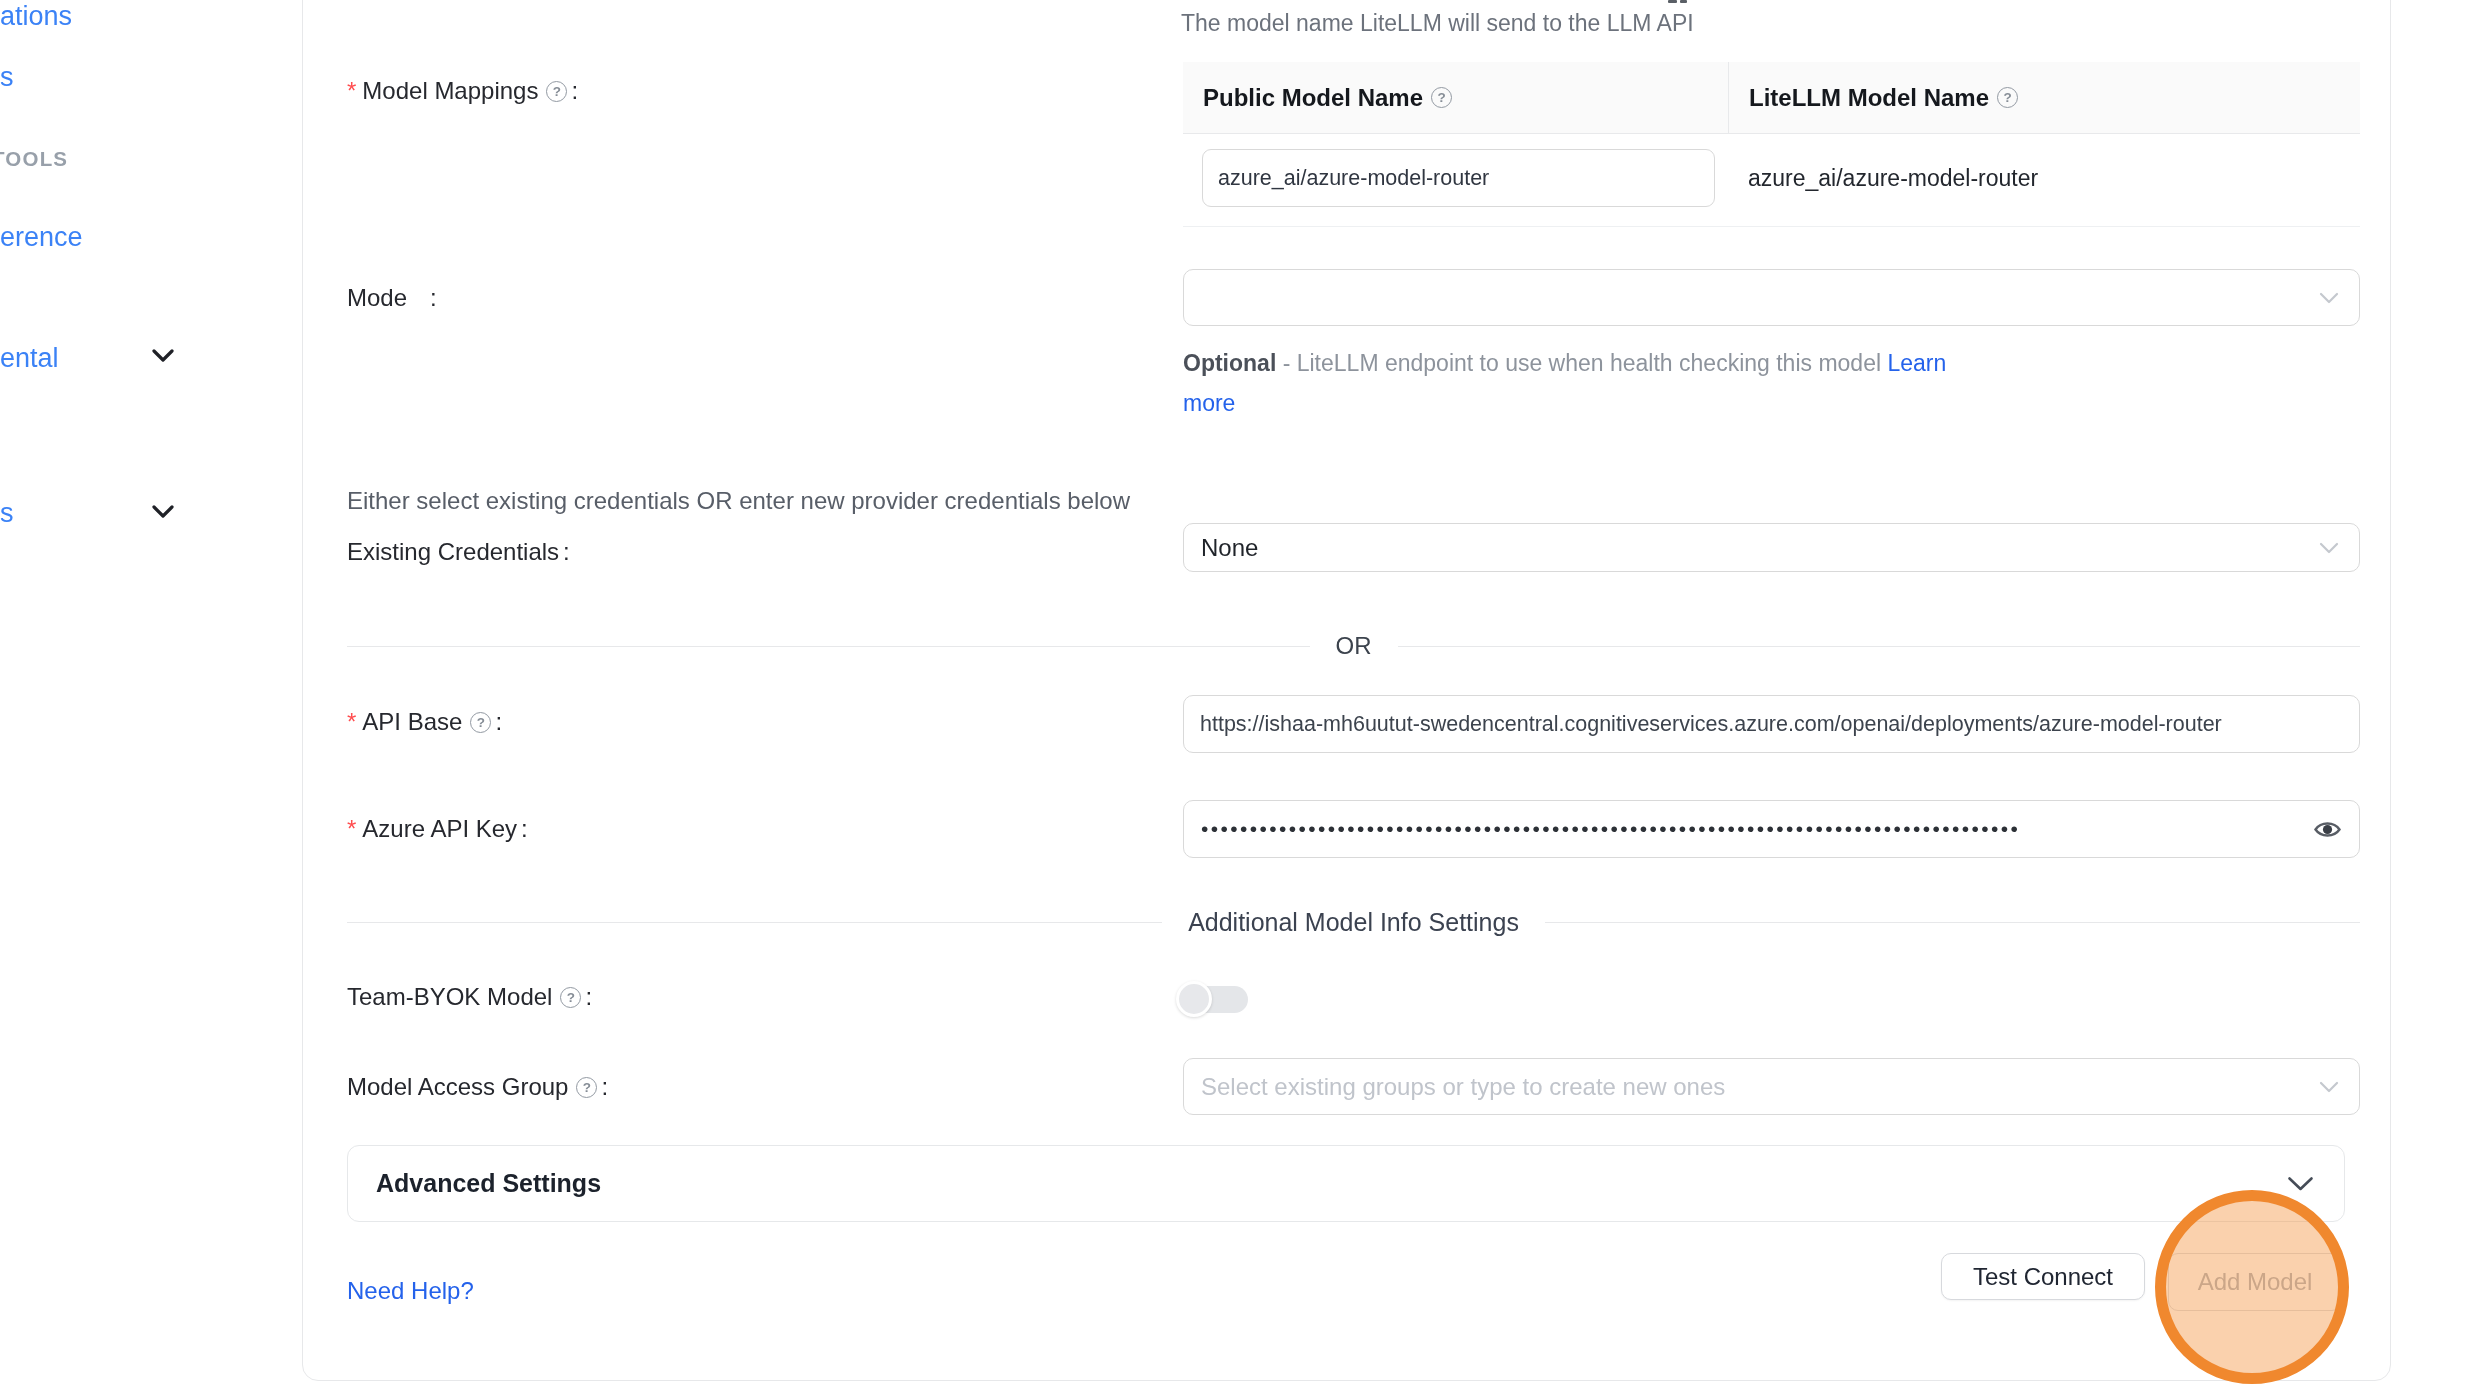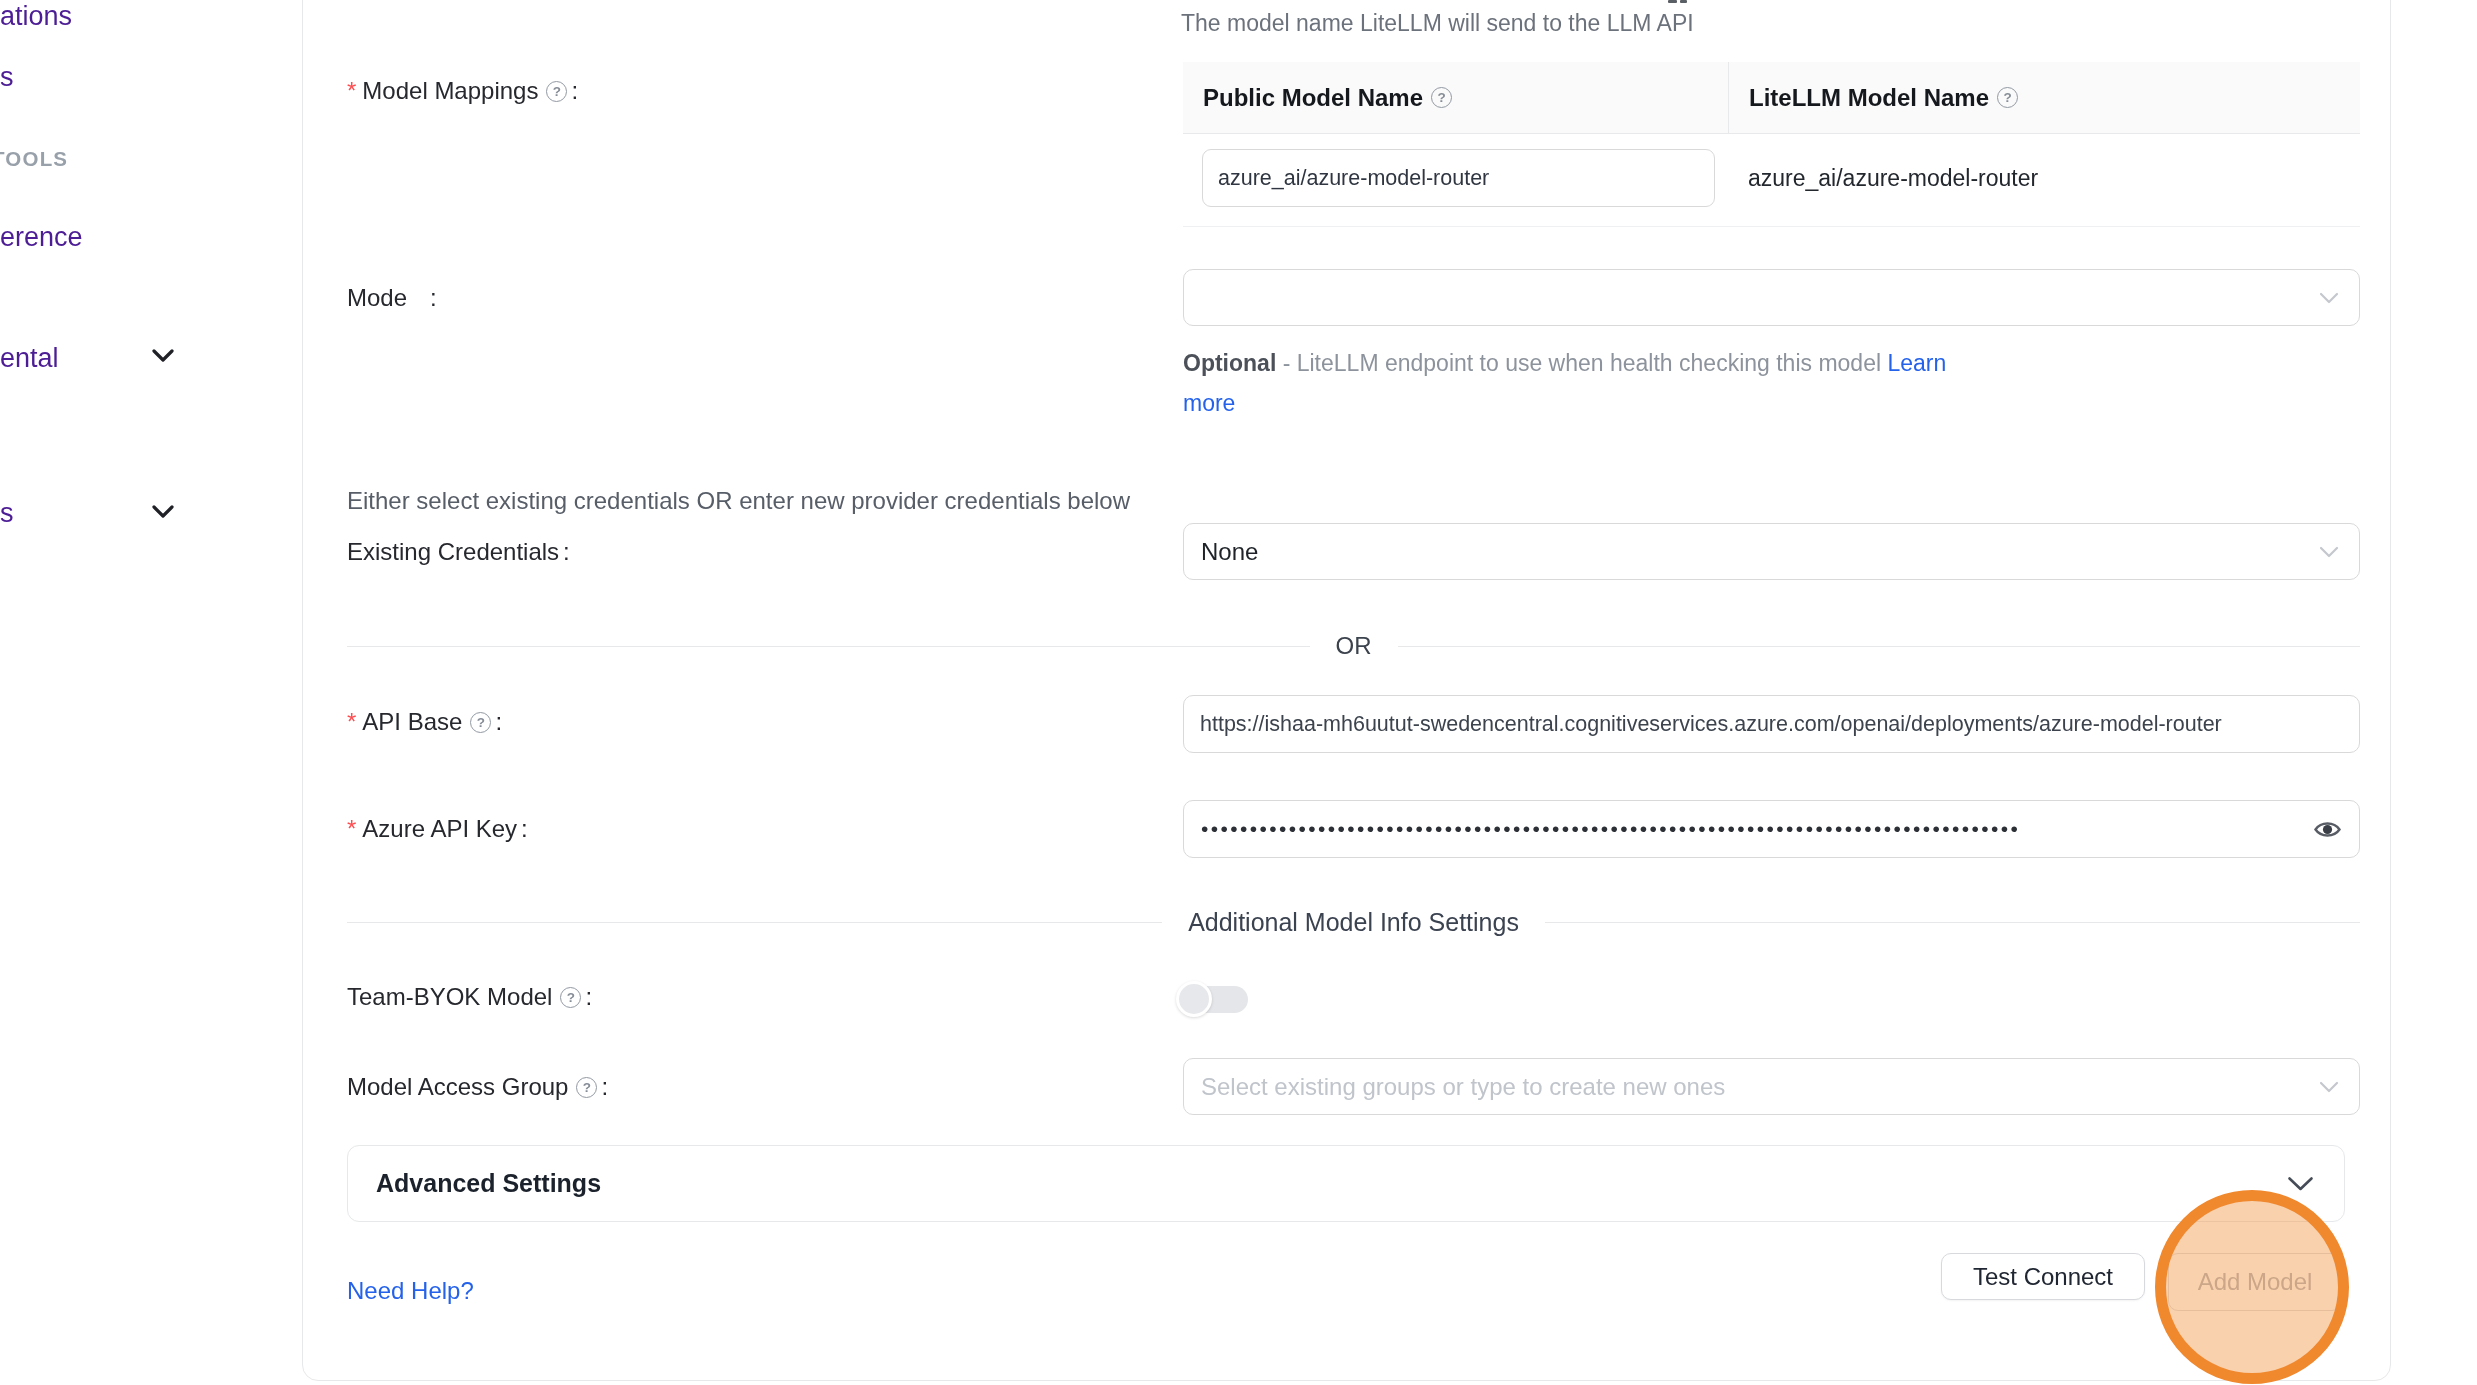--- a/index.html
+++ b/index.html
@@ -1,21 +1,21 @@
 <!DOCTYPE html>
 <html><head>
 <meta charset="utf-8">
 <style>
   html,body{margin:0;padding:0;background:#fff;}
   .page{position:relative;width:2477px;height:1385px;overflow:hidden;background:#fff;
         font-family:"Liberation Sans","DejaVu Sans",sans-serif;color:#23262b;}
   .abs{position:absolute;}
 
   
-  .side-item{position:absolute;font-size:27px;color:#4c1d95;white-space:nowrap;}
+  .side-item{position:absolute;font-size:27px;color:#3b82f6;white-space:nowrap;}
   .side-section{position:absolute;font-size:20.5px;font-weight:600;letter-spacing:1.2px;color:#98a0aa;}
   .side-chev{position:absolute;width:22px;height:14px;}
 
   
   .card{position:absolute;left:302px;top:-40px;width:2089px;height:1421px;
         border:1.5px solid #e7e8ea;border-radius:16px;background:#fff;box-sizing:border-box;}
 
   
   .frm-label{position:absolute;display:flex;align-items:center;font-size:24px;color:#26282e;white-space:nowrap;}
   .req{color:#ff4d4f;margin-right:6px;font-size:24px;}
@@ -126,21 +126,21 @@
   <div class="abs" style="left:1183px;top:344px;width:815px;font-size:23px;line-height:39.5px;color:#8d939c;">
     <span style="font-weight:700;color:#4b5059;">Optional</span><span> - LiteLLM endpoint to use when health checking this model </span><span class="link">Learn more</span>
   </div>
 
   <div class="abs" style="left:347px;top:487px;font-size:24px;color:#585e68;">Either select existing credentials OR enter new provider credentials below</div>
 
   <div class="frm-label" style="left:347px;top:538px;">
     <span>Existing Credentials</span>
       <span class="colon">:</span>
   </div>
-  <div class="box" style="left:1183px;top:523px;width:1177px;height:57px;">
+  <div class="box" style="left:1183px;top:523px;width:1177px;height:49px;">
     <span style="padding-left:17px;font-size:24px;color:#1f2329;">None</span>
     <svg class="sel-chev" viewBox="0 0 20 12">
       <path d="M2 2 L10 10 L18 2" fill="none" stroke="#c4c8ce" stroke-width="2.2" stroke-linecap="round" stroke-linejoin="round"></path>
     </svg>
   </div>
 
   <div class="divider" style="top:631px;height:30px;">
     <div class="line"></div>
     <div class="dtext" style="font-size:24px;color:#3c434d;">OR</div>
     <div class="line"></div>

